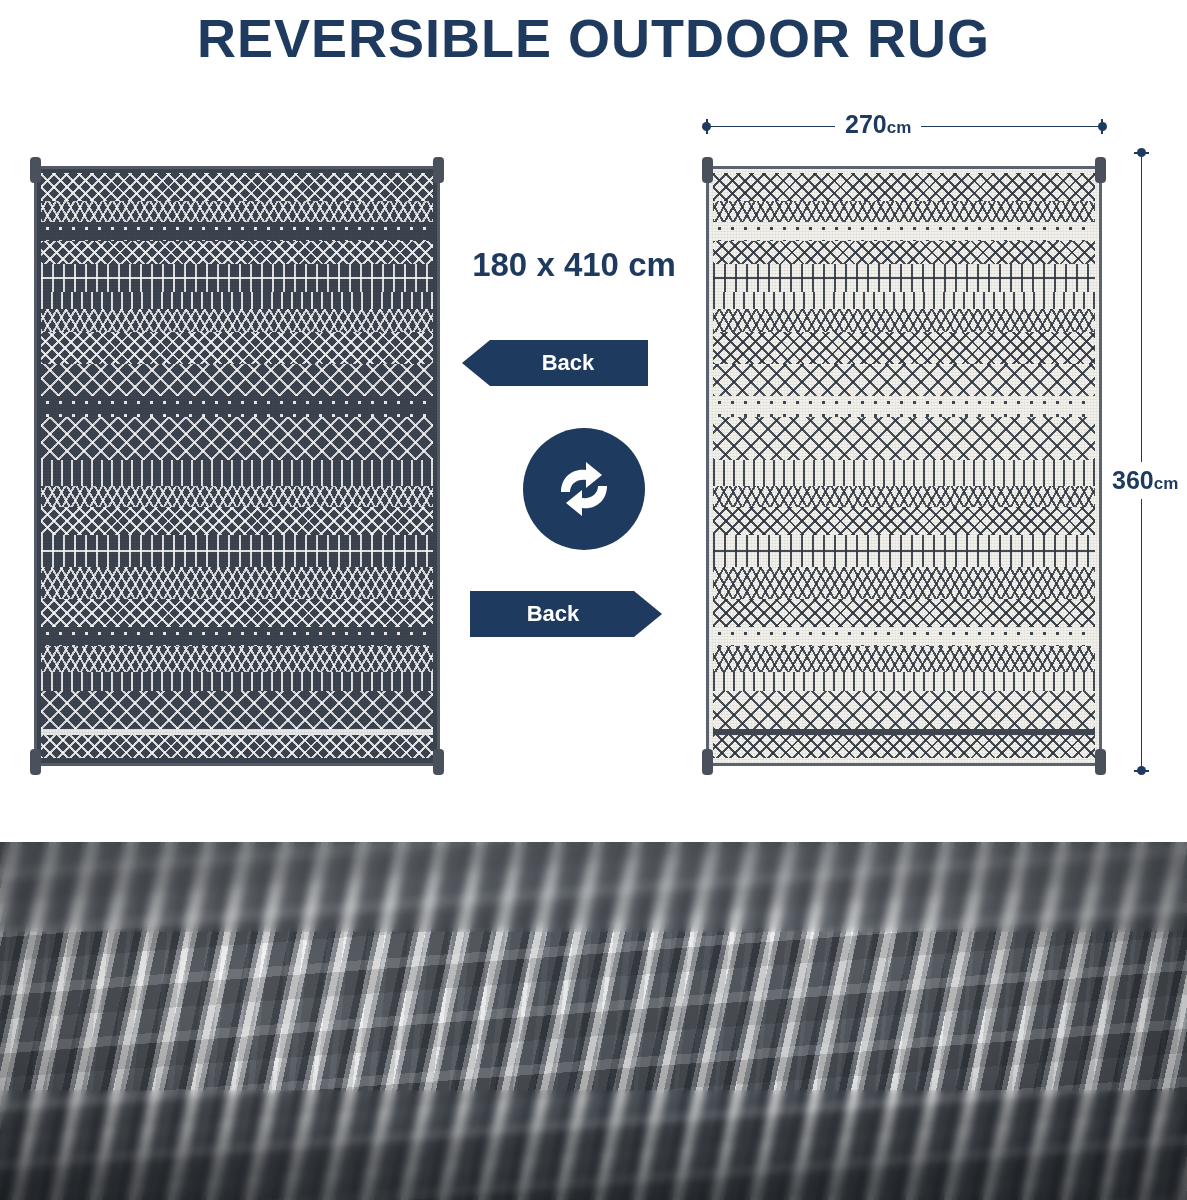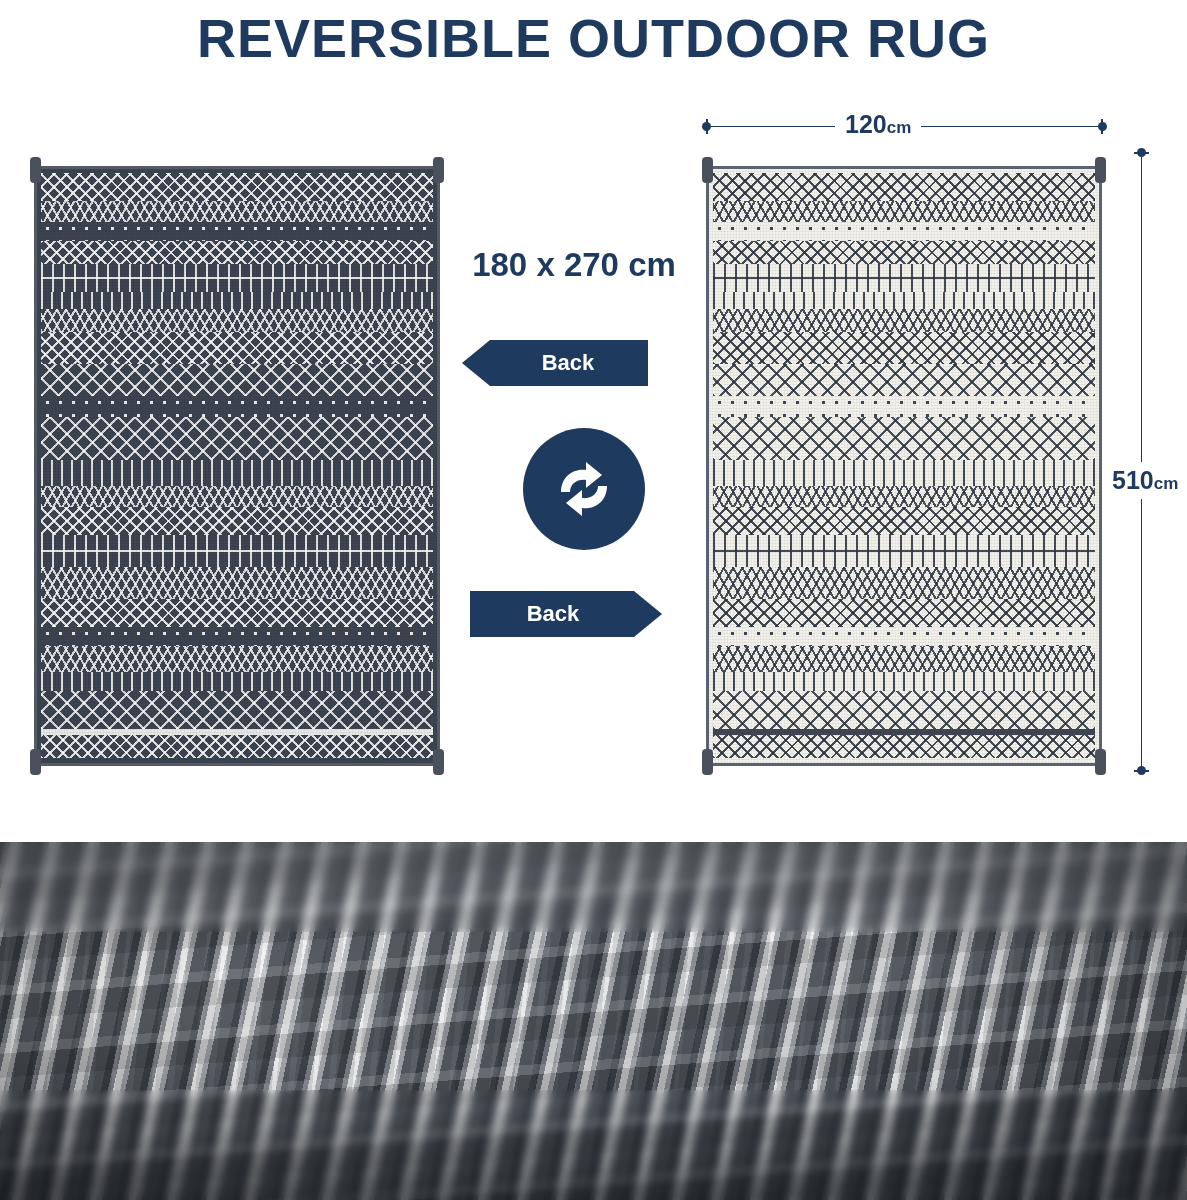--- a/index.html
+++ b/index.html
@@ -398,21 +398,21 @@
       <div class="band solid" style="height: 6px;"></div>
       <div class="band tri" style="height: 23px;"></div>
     </div>
   <div class="weave"></div>
   <div class="pin" style="left:-7px;  top:-12px;"></div>
   <div class="pin" style="right:-7px; top:-12px;"></div>
   <div class="pin" style="left:-7px;  bottom:-12px;"></div>
   <div class="pin" style="right:-7px; bottom:-12px;"></div>
 </div>
 
-<div class="dims-text">180 x 270 cm</div>
+<div class="dims-text">180 x 410 cm</div>
 
 <div class="arrow arrow-front">
   <span>Back</span>
 </div>
 
 <div class="reverse-badge">
   <svg width="70" height="62" viewBox="0 0 70 62">
     <path d="M12 34 C12 19 24 10 37 12 L37 4 L53 17 L37 30 L37 22 C28 21 21 26 21 34 Z" fill="#ffffff"></path>
     <path d="M58 28 C58 43 46 52 33 50 L33 58 L17 45 L33 32 L33 40 C42 41 49 36 49 28 Z" fill="#ffffff"></path>
   </svg>
@@ -421,30 +421,30 @@
 <div class="arrow arrow-back">
   <span>Back</span>
 </div>
 
 <div class="meas-line-h"></div>
 <div class="dot" style="left:702px; top:122px;"></div>
 <div class="dot" style="left:1098px; top:122px;"></div>
 <div class="cap cap-v" style="left:706px; top:119px;"></div>
 <div class="cap cap-v" style="left:1101px; top:119px;"></div>
 <div class="meas-h-label">
-  <span>120</span><span class="unit">cm</span>
+  <span>270</span><span class="unit">cm</span>
 </div>
 
 <div class="meas-line-v"></div>
 <div class="dot" style="left:1137px; top:148px;"></div>
 <div class="dot" style="left:1137px; top:766px;"></div>
 <div class="cap cap-h" style="left:1134px; top:152px;"></div>
 <div class="cap cap-h" style="left:1134px; top:770px;"></div>
 <div class="meas-v-label">
-  <span>510</span><span class="unit">cm</span>
+  <span>360</span><span class="unit">cm</span>
 </div>
 
 <div class="photo">
   <div class="photo-base"></div>
   <div class="strands"></div>
   <div class="strands2"></div>
   <div class="strands3"></div>
   <div class="photo-blur-top"></div>
   <div class="photo-blur-bottom"></div>
   <div class="photo-vignette"></div>

